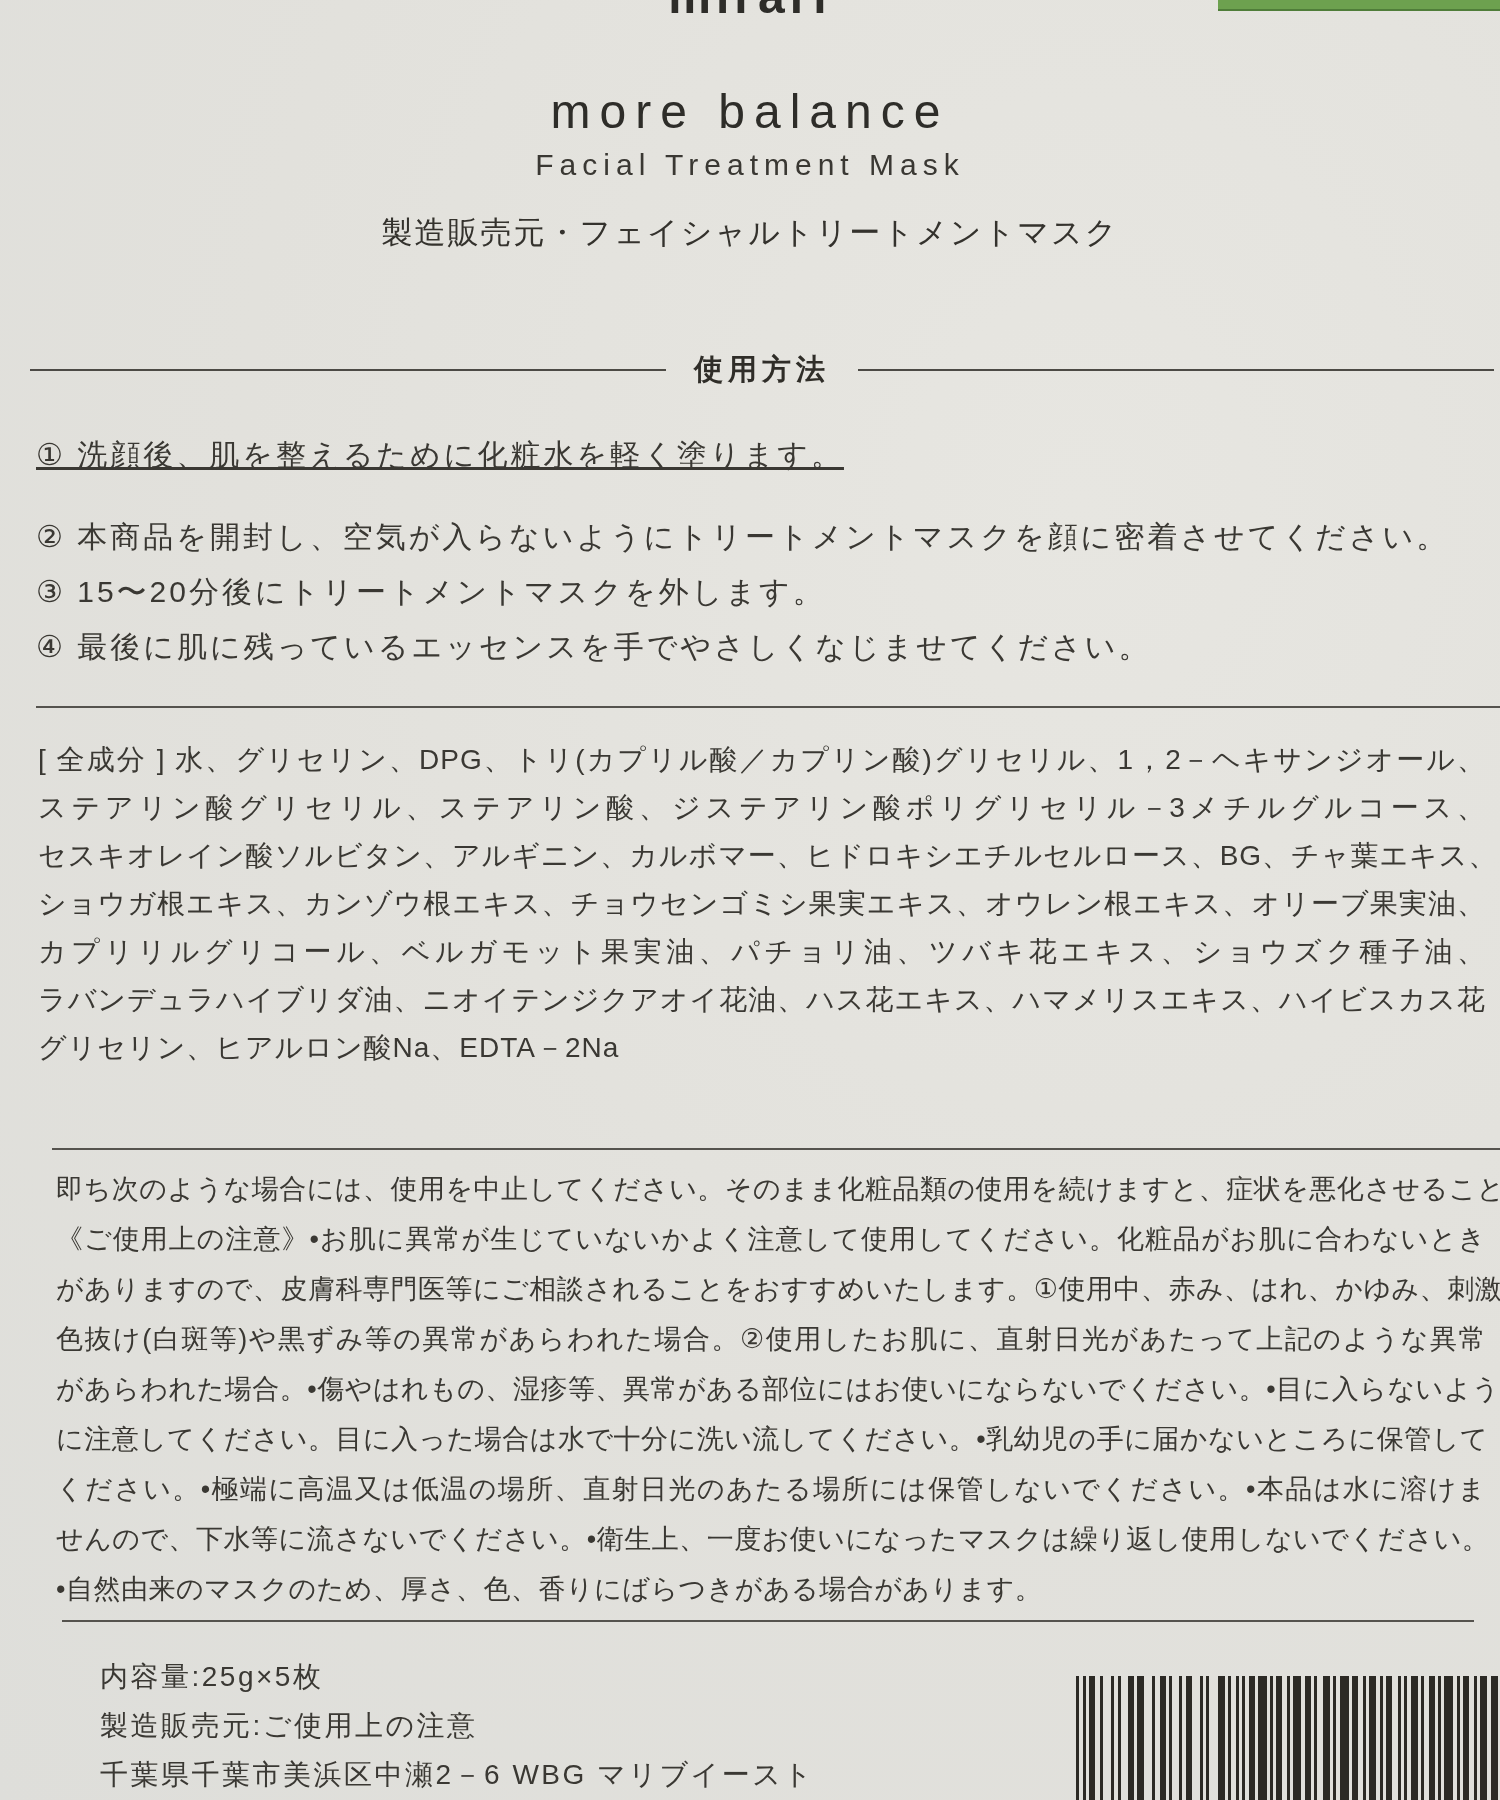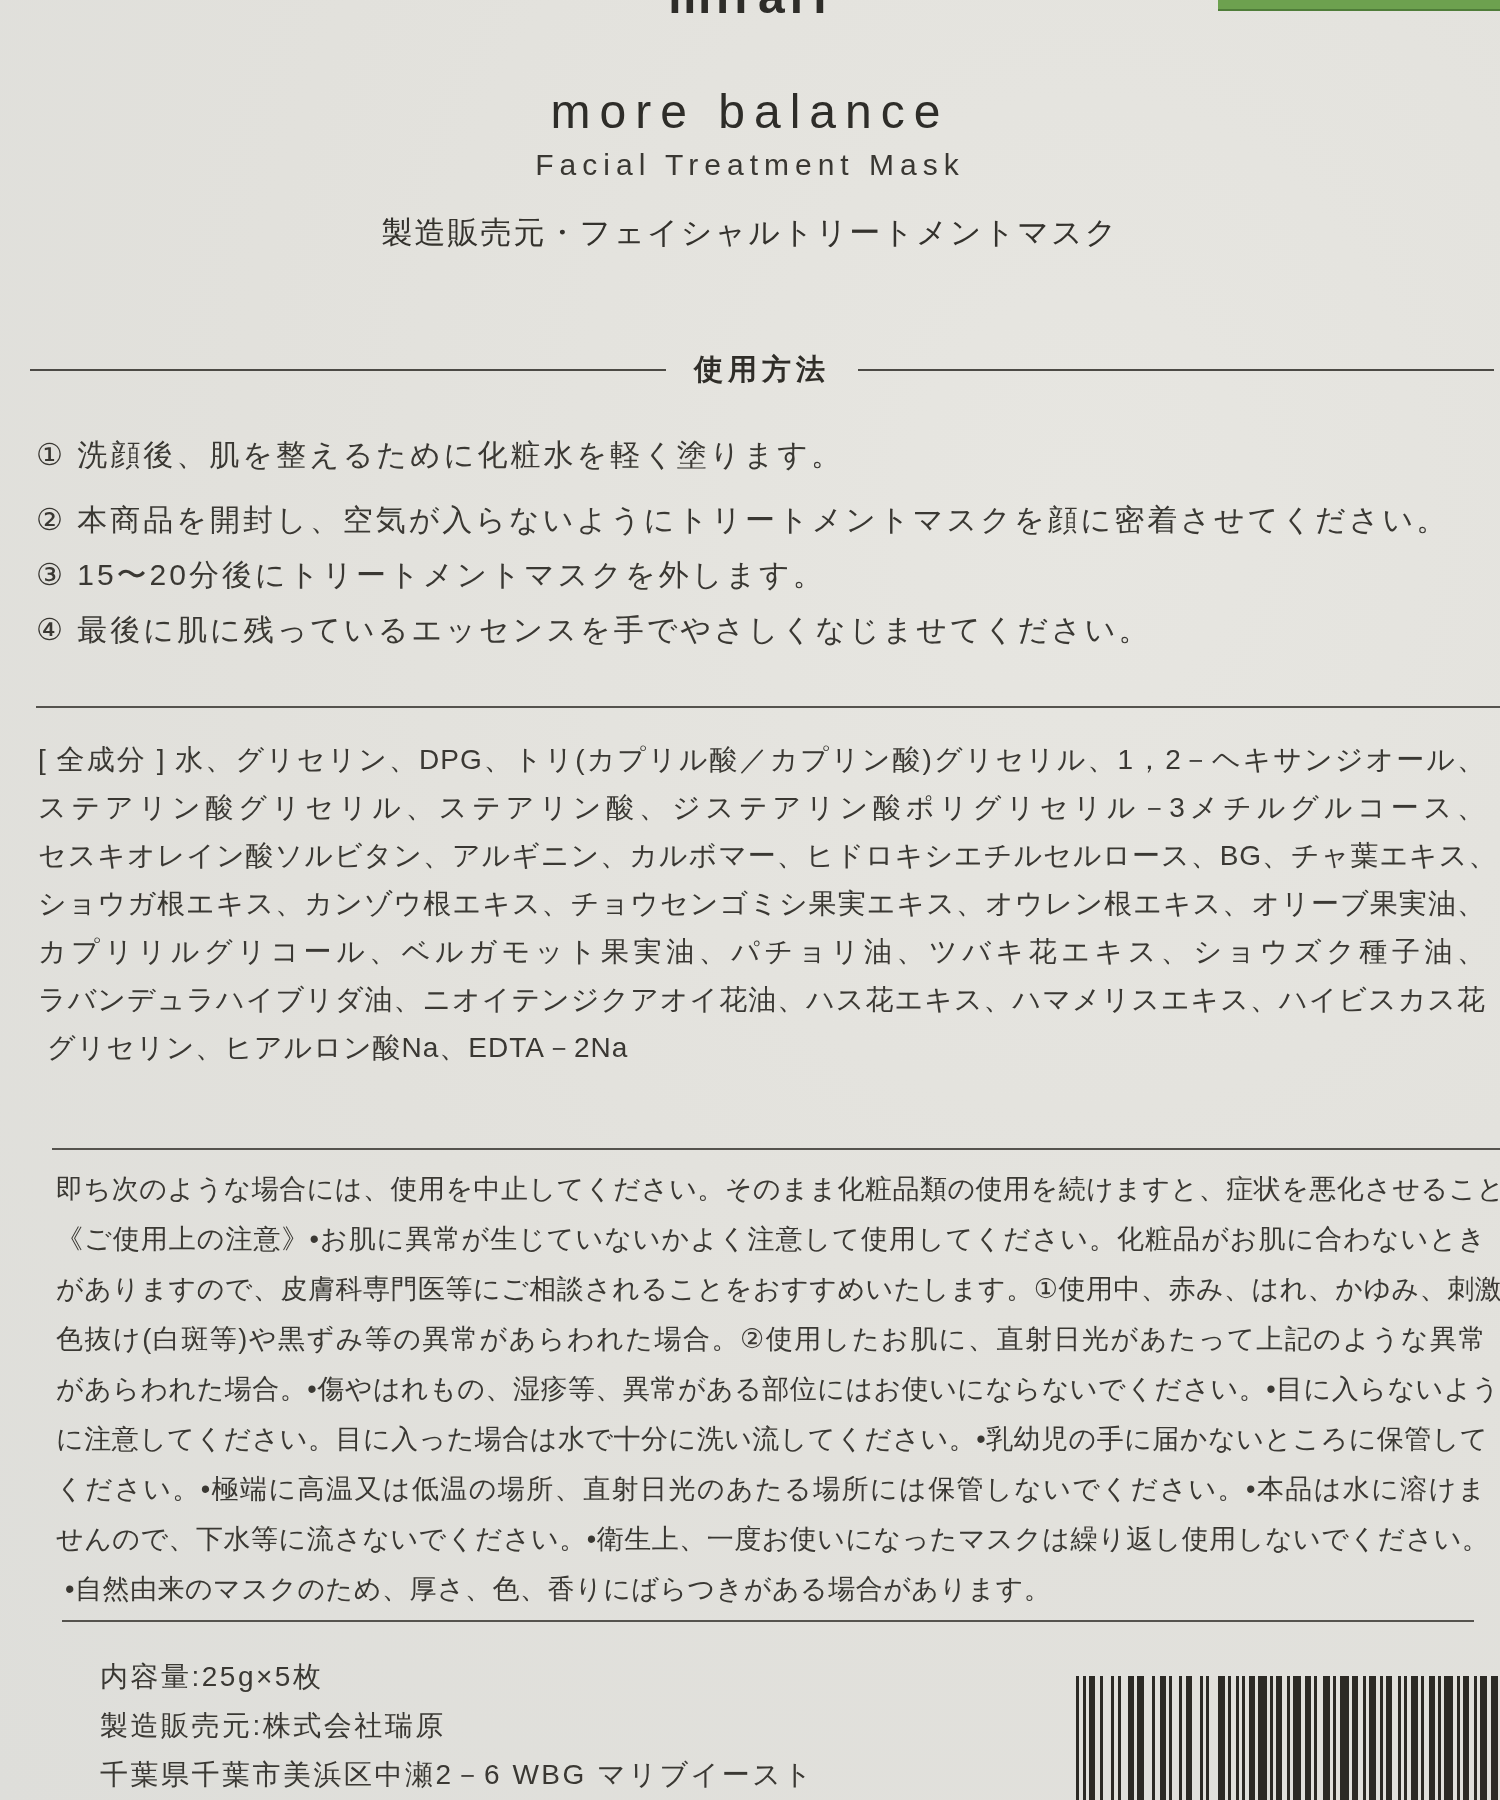--- a/index.html
+++ b/index.html
@@ -38,36 +38,36 @@
     font-size:31px;letter-spacing:2px;color:#34322d;
   }
   .usage-header{
     position:absolute;top:350px;left:30px;right:6px;
     display:flex;align-items:center;gap:28px;
   }
   .usage-header .rule{flex:1;border-top:2px solid #4c4a45;height:0;}
   .usage-title{font-size:29px;font-weight:700;letter-spacing:5px;color:#2f2d28;white-space:nowrap;}
   .steps{position:absolute;top:440px;left:36px;right:30px;font-size:30px;letter-spacing:3px;color:#3a3833;}
   .step{line-height:30px;margin-bottom:25px;white-space:nowrap;}
-  .step:first-child{margin-bottom:35px;}
+  .step:first-child{margin-bottom:52px;text-decoration:underline;}
   .step:nth-child(2){margin-bottom:25px;}
   .divider{position:absolute;border-top:2px solid var(--divider,#55534e);height:0;}
   .d1{top:706px;left:36px;right:0;}
   .d2{top:1148px;left:52px;right:0;}
   .d3{top:1620px;left:62px;right:26px;}
   .ingredients{
     position:absolute;top:736px;left:38px;right:14px;
     font-size:28px;line-height:48px;letter-spacing:1px;color:#3a3833;
   }
   .precautions{
     position:absolute;top:1164px;left:56px;right:14px;
     font-size:27px;line-height:50px;letter-spacing:0.5px;color:#3a3833;
   }
   .jline{text-align:justify;text-align-last:justify;white-space:nowrap;}
-  .jline:last-child{text-align-last:left;margin-left:9px;}
+  .jline:last-child{text-align-last:left;}
   .product-info{
     position:absolute;top:1652px;left:100px;right:430px;
     font-size:28px;line-height:49px;letter-spacing:2.5px;color:#3a3833;
   }
   .info-line{white-space:nowrap;}
   .barcode{
     position:absolute;top:1676px;left:1076px;width:424px;bottom:0;
     display:flex;align-items:stretch;
   }
   .barcode .bar{background:var(--barcode,#2c2a25);height:100%;}
@@ -124,21 +124,21 @@
       <div class="jline">に注意してください。目に入った場合は水で十分に洗い流してください。•乳幼児の手に届かないところに保管して</div>
       <div class="jline">ください。•極端に高温又は低温の場所、直射日光のあたる場所には保管しないでください。•本品は水に溶けま</div>
       <div class="jline">せんので、下水等に流さないでください。•衛生上、一度お使いになったマスクは繰り返し使用しないでください。</div>
       <div class="jline">•自然由来のマスクのため、厚さ、色、香りにばらつきがある場合があります。</div>
     </div>
 
   <div class="divider d3"></div>
 
   <div class="product-info">
       <div class="info-line">内容量:25g×5枚</div>
-      <div class="info-line">製造販売元:株式会社瑞原</div>
+      <div class="info-line">製造販売元:ご使用上の注意</div>
       <div class="info-line">千葉県千葉市美浜区中瀬2－6 WBG マリブイースト</div>
       <div class="info-line">発売元:株式会社瑞原</div>
     </div>
 
   <div class="barcode">
       <span class="bar" style="width: 3px;"></span>
       <span class="gap" style="width: 4px;"></span>
       <span class="bar" style="width: 3px;"></span>
       <span class="gap" style="width: 3px;"></span>
       <span class="bar" style="width: 6px;"></span>

